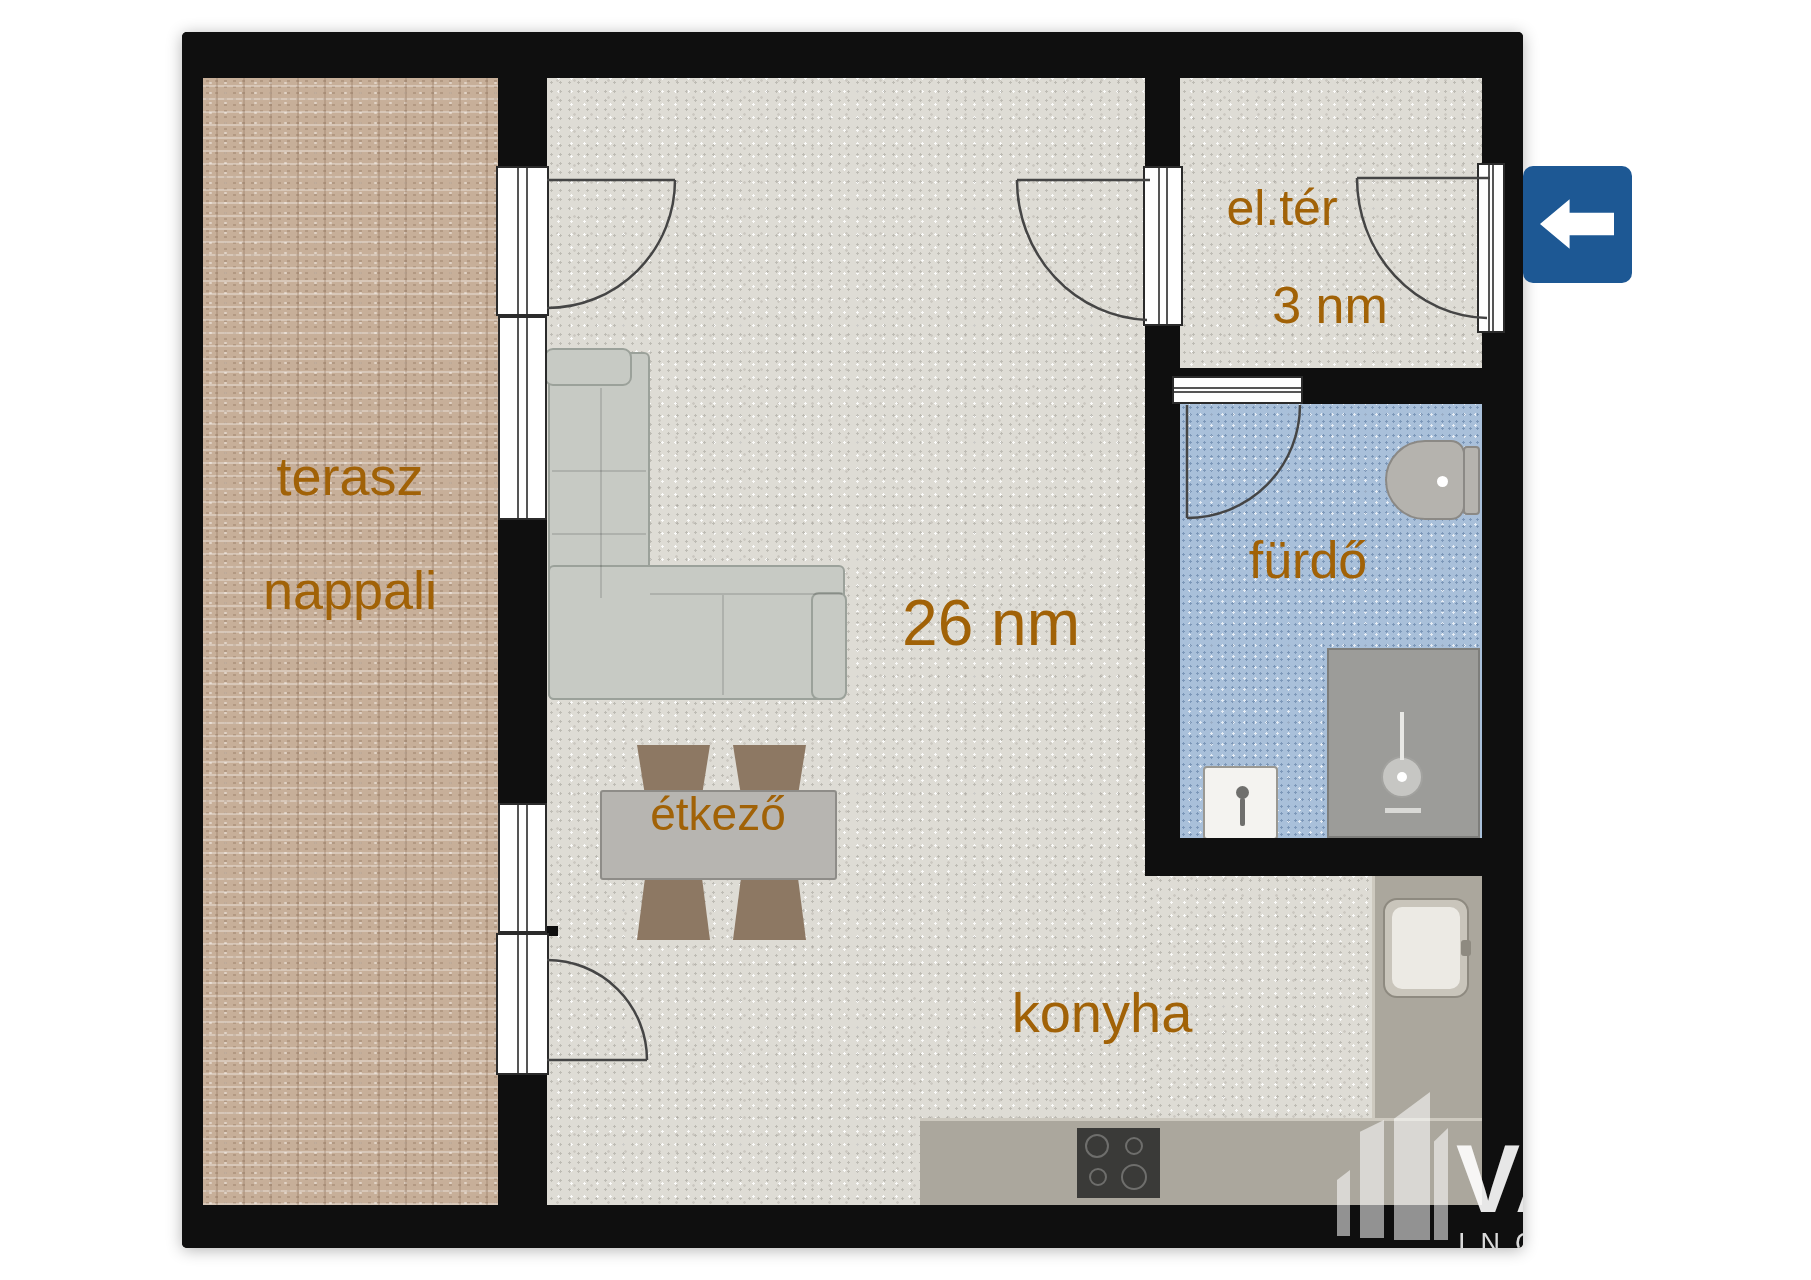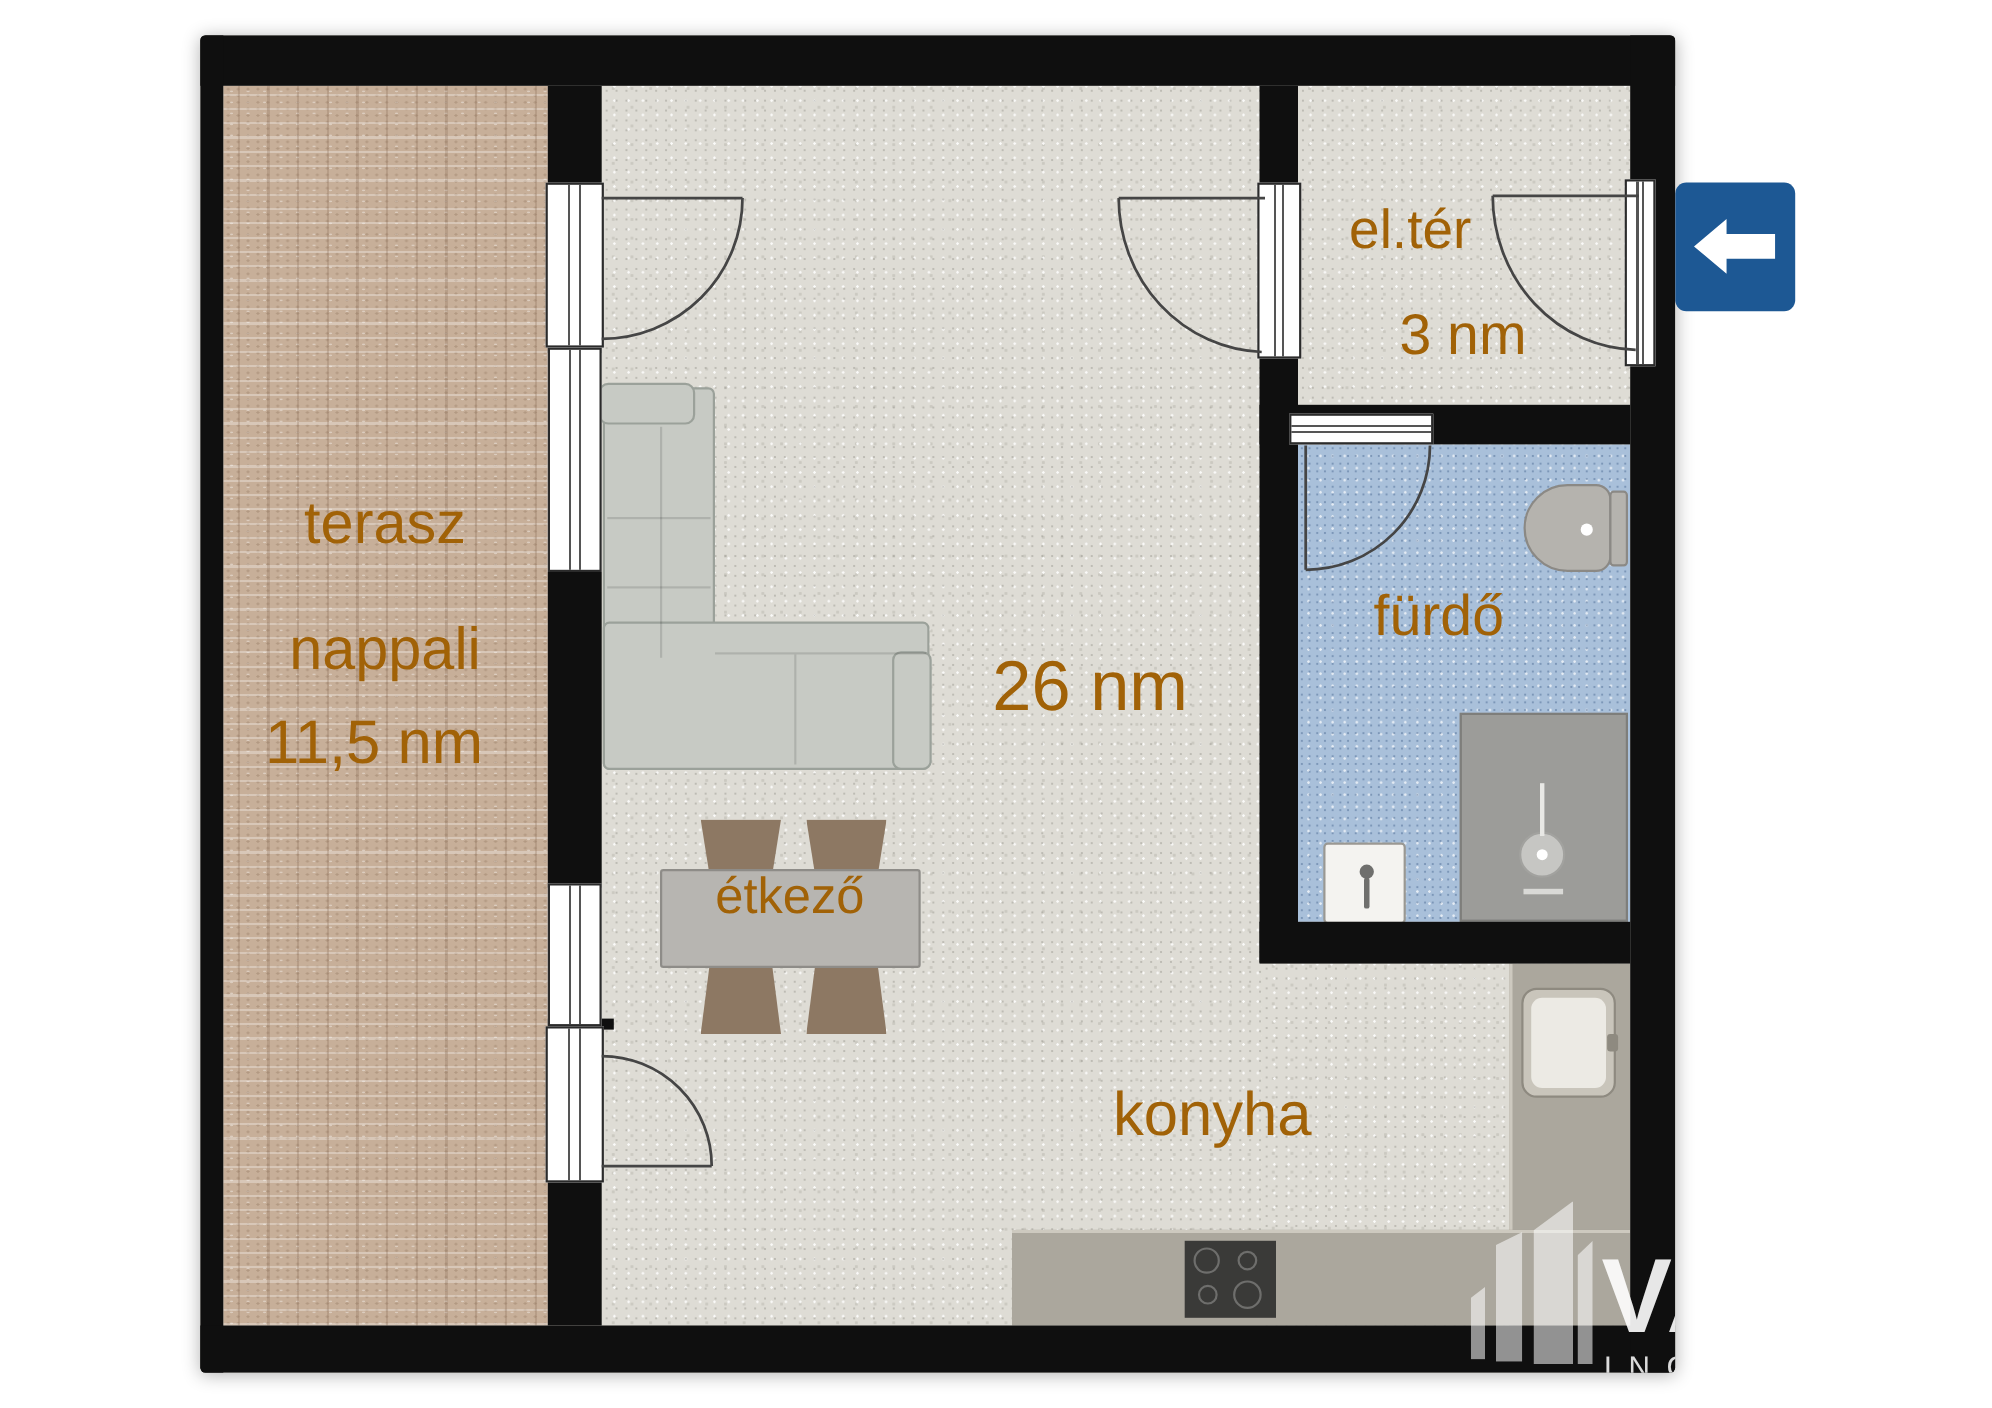--- a/index.html
+++ b/index.html
@@ -147,21 +147,20 @@
       <path d="M 835 148 A 135 140 0 0 0 965 288"></path>
       <path d="M 1175 146 L 1308 146"></path>
       <path d="M 1175 146 A 133 140 0 0 0 1305 286"></path>
       <path d="M 1005 373 L 1005 486"></path>
       <path d="M 1005 486 A 113 113 0 0 0 1118 373"></path>
     </g>
   </svg>
 
   <div class="abs lbl lbl-room" style="left:168px;top:444px;font-size:54px;">terasz</div>
   <div class="abs lbl lbl-room" style="left:168px;top:558px;font-size:54px;">nappali</div>
-  <div class="abs lbl lbl-area" style="left:158px;top:642px;font-size:56px;">11,5 nm</div>
   <div class="abs lbl lbl-area" style="left:809px;top:591px;font-size:64px;">26 nm</div>
   <div class="abs lbl lbl-room" style="left:536px;top:782px;font-size:46px;">étkező</div>
   <div class="abs lbl lbl-room" style="left:920px;top:980px;font-size:56px;">konyha</div>
   <div class="abs lbl lbl-room" style="left:1100px;top:176px;font-size:50px;">el.tér</div>
   <div class="abs lbl lbl-area" style="left:1148px;top:273px;font-size:52px;">3 nm</div>
   <div class="abs lbl lbl-room" style="left:1126px;top:528px;font-size:52px;">fürdő</div>
 
   <div class="abs wm-shape" style="left:1155px;top:1138px;width:13px;height:66px;clip-path:polygon(0 15%,100% 0,100% 100%,0 100%);"></div>
   <div class="abs wm-shape" style="left:1178px;top:1088px;width:24px;height:118px;clip-path:polygon(0 10%,100% 0,100% 100%,0 100%);"></div>
   <div class="abs wm-shape" style="left:1212px;top:1060px;width:36px;height:148px;clip-path:polygon(0 18%,100% 0,100% 100%,0 100%);"></div>

